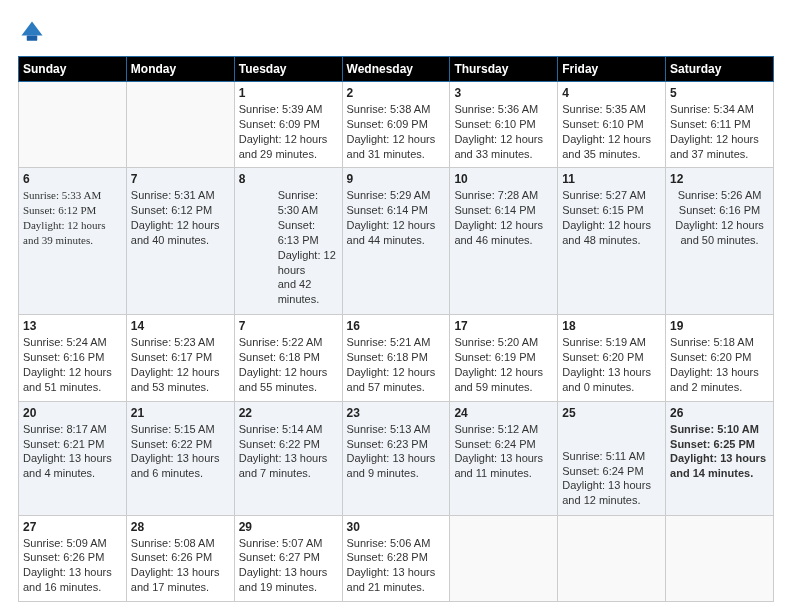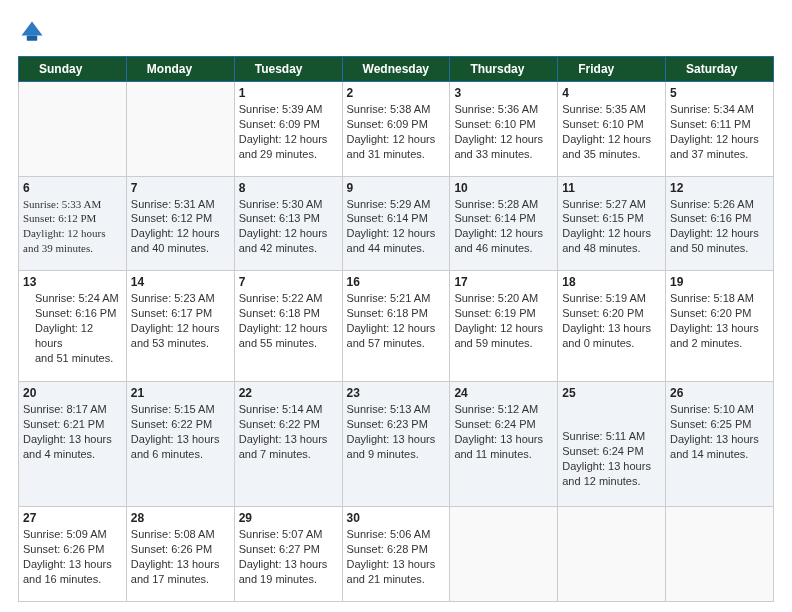--- a/index.html
+++ b/index.html
@@ -54,25 +54,25 @@
       color: #444;
     }
     .calendar {
       flex: 1;
       border: 1px solid #ccc;
       border-collapse: collapse;
       width: 100%;
       table-layout: fixed;
     }
     .calendar th {
-      background-color: #14532d;
+      background-color: #000000;
       color: #fff;
       font-size: 12px;
       font-weight: bold;
-      padding: 5px 20px;
+      padding: 5px 4px;
       text-align: left;
       border: 1px solid #2468a0;
     }
     .calendar td {
       border: 1px solid #ccc;
       vertical-align: top;
       padding: 4px 4px 4px 4px;
       font-size: 10px;
       color: #333;
       background: #fff;
@@ -180,58 +180,58 @@
           </td>
           <td>
             <span class="day-num">7</span>
             <div class="day-info" style="white-space: pre-line;">Sunrise: 5:31 AM
 Sunset: 6:12 PM
 Daylight: 12 hours
 and 40 minutes.</div>
           </td>
           <td>
             <span class="day-num">8</span>
-            <div class="day-info" style="white-space: pre-line;">Sunrise: 5:30 AM
+            <div class="day-info" style="white-space: pre-line; margin-left: 39px;">Sunrise: 5:30 AM
 Sunset: 6:13 PM
 Daylight: 12 hours
 and 42 minutes.</div>
           </td>
           <td>
             <span class="day-num">9</span>
             <div class="day-info" style="white-space: pre-line;">Sunrise: 5:29 AM
 Sunset: 6:14 PM
 Daylight: 12 hours
 and 44 minutes.</div>
           </td>
           <td>
             <span class="day-num">10</span>
-            <div class="day-info" style="white-space: pre-line;">Sunrise: 5:28 AM
+            <div class="day-info" style="white-space: pre-line;">Sunrise: 7:28 AM
 Sunset: 6:14 PM
 Daylight: 12 hours
 and 46 minutes.</div>
           </td>
           <td>
             <span class="day-num">11</span>
             <div class="day-info" style="white-space: pre-line;">Sunrise: 5:27 AM
 Sunset: 6:15 PM
 Daylight: 12 hours
 and 48 minutes.</div>
           </td>
           <td>
             <span class="day-num">12</span>
-            <div class="day-info" style="white-space: pre-line;">Sunrise: 5:26 AM
+            <div class="day-info" style="white-space: pre-line; text-align: center;">Sunrise: 5:26 AM
 Sunset: 6:16 PM
 Daylight: 12 hours
 and 50 minutes.</div>
           </td>
         </tr>
         <tr>
           <td>
             <span class="day-num">13</span>
-            <div class="day-info" style="white-space: pre-line; margin-left: 12px;">Sunrise: 5:24 AM
+            <div class="day-info" style="white-space: pre-line;">Sunrise: 5:24 AM
 Sunset: 6:16 PM
 Daylight: 12 hours
 and 51 minutes.</div>
           </td>
           <td>
             <span class="day-num">14</span>
             <div class="day-info" style="white-space: pre-line;">Sunrise: 5:23 AM
 Sunset: 6:17 PM
 Daylight: 12 hours
 and 53 minutes.</div>
@@ -310,21 +310,21 @@
           </td>
           <td>
             <span class="day-num">25</span>
             <div class="day-info" style="white-space: pre-line; margin-top: 29px;">Sunrise: 5:11 AM
 Sunset: 6:24 PM
 Daylight: 13 hours
 and 12 minutes.</div>
           </td>
           <td>
             <span class="day-num">26</span>
-            <div class="day-info" style="white-space: pre-line;">Sunrise: 5:10 AM
+            <div class="day-info" style="white-space: pre-line; font-weight: bold;">Sunrise: 5:10 AM
 Sunset: 6:25 PM
 Daylight: 13 hours
 and 14 minutes.</div>
           </td>
         </tr>
         <tr>
           <td>
             <span class="day-num">27</span>
             <div class="day-info" style="white-space: pre-line;">Sunrise: 5:09 AM
 Sunset: 6:26 PM

